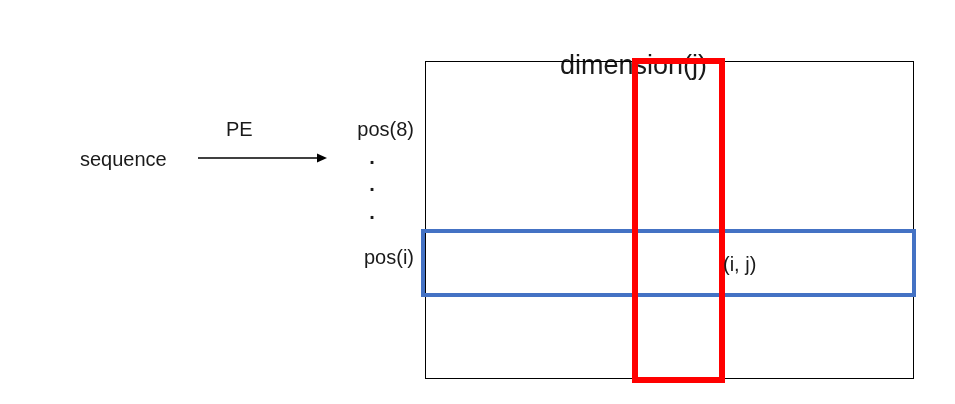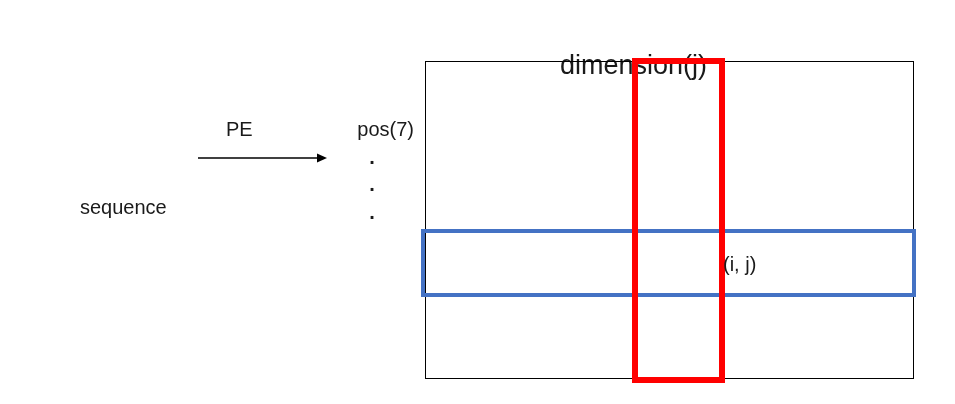--- a/index.html
+++ b/index.html
@@ -26,21 +26,20 @@
     left: 560px;
     top: 9px;
     width: 212px;
     text-align: left;
     font-size: 27px;
     margin-top: 44px;
   }
   .sequence-label {
     left: 80px;
     top: 147px;
-    margin-top: 48px;
   }
   .pe-label {
     left: 226px;
     top: 117px;
     width: 64px;
     text-align: left;
   }
   .arrow-svg {
     position: absolute;
     left: 198px;
@@ -112,24 +111,25 @@
 
   <div class="txt sequence-label">sequence</div>
 
   <div class="txt pe-label">PE</div>
 
   <svg class="arrow-svg" width="130" height="14" viewBox="0 0 130 14">
     <line x1="0" y1="7" x2="121" y2="7" stroke="#000000" stroke-width="1.5"></line>
     <polygon points="119,2.5 129,7 119,11.5" fill="#000000"></polygon>
   </svg>
 
-  <div class="rowcol row-pos1">pos(7)</div>
+  <div class="rowcol row-pos1">pos(8)</div>
   <div class="rowcol dot dot1">.</div>
   <div class="rowcol dot dot2">.</div>
   <div class="rowcol dot dot3">.</div>
+  <div class="rowcol row-posi">pos(i)</div>
 
   <div class="matrix"></div>
 
   <div class="row-highlight"></div>
 
   <div class="col-highlight"></div>
 
   <div class="txt cell-label">(i, j)</div>
 
 </div>

